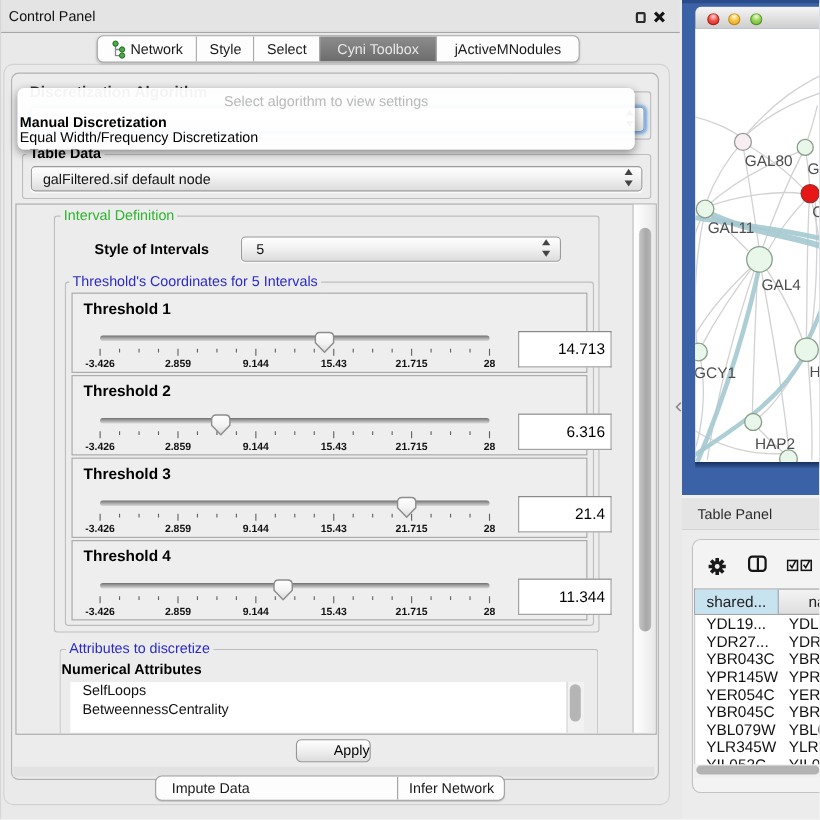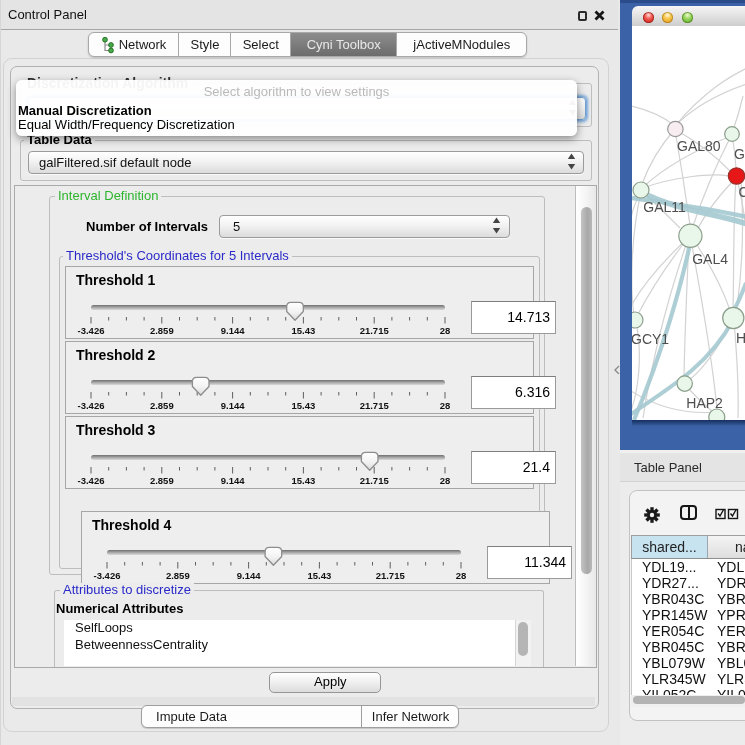--- a/index.html
+++ b/index.html
@@ -62,21 +62,21 @@
 <svg class="abs" style="left:567px;top:153px;" width="9" height="17">
       <path d="M4.5,0.5 L8.2,6 L0.8,6 Z" fill="#444"></path>
       <path d="M4.5,16.5 L8.2,11 L0.8,11 Z" fill="#444"></path>
     </svg>
 
 <div class="abs" style="left:14px;top:185px;width:581px;height:481px;background:#ececec;border:1px solid #a9a9a9;overflow:hidden;">
 </div>
 
 <div class="grp" style="left:49px;top:196px;width:494px;height:377px;"></div>
 <div class="gtitle" style="left:55px;top:189px;color:#2db52d;">Interval Definition</div>
-<div class="abs" style="left:86px;top:219px;font-weight:bold;font-size:13px;color:#000;">Number of Intervals</div>
+<div class="abs" style="left:86px;top:219px;font-weight:bold;font-size:13px;color:#000;">Style of Intervals</div>
 <div class="combo" style="left:219px;top:215px;width:289px;height:21px;">
   <div class="ct" style="left:13px;line-height:21px;">5</div>
     </div>
 <svg class="abs" style="left:492px;top:217px;" width="9" height="17">
       <path d="M4.5,0.5 L8.2,6 L0.8,6 Z" fill="#444"></path>
       <path d="M4.5,16.5 L8.2,11 L0.8,11 Z" fill="#444"></path>
     </svg>
 <div class="grp" style="left:59px;top:256px;width:479px;height:311px;"></div>
 <div class="gtitle" style="left:63px;top:249px;color:#2a2ac9;">Threshold's Coordinates for 5 Intervals</div>
 
@@ -214,21 +214,21 @@
         <text x="25.0" y="39" font-size="9.5" font-weight="bold" fill="#111" text-anchor="middle" font-family="Liberation Sans">-3.426</text>
         <text x="95.8" y="39" font-size="9.5" font-weight="bold" fill="#111" text-anchor="middle" font-family="Liberation Sans">2.859</text>
         <text x="166.6" y="39" font-size="9.5" font-weight="bold" fill="#111" text-anchor="middle" font-family="Liberation Sans">9.144</text>
         <text x="237.4" y="39" font-size="9.5" font-weight="bold" fill="#111" text-anchor="middle" font-family="Liberation Sans">15.43</text>
         <text x="308.2" y="39" font-size="9.5" font-weight="bold" fill="#111" text-anchor="middle" font-family="Liberation Sans">21.715</text>
         <text x="379.0" y="39" font-size="9.5" font-weight="bold" fill="#111" text-anchor="middle" font-family="Liberation Sans">28</text>
         <path d="M295.4,16.5 L295.4,11.5 Q295.4,7.3 299.6,7.3 L307.8,7.3 Q312.0,7.3 312.0,11.5 L312.0,16.5 L303.7,25.2 Z" fill="url(#th)" stroke="#8d8d8d" stroke-width="1.3" stroke-linejoin="round"></path>
       </svg>
 <div class="tfield">21.4</div>
 </div>
-<div class="tpanel" style="top:511px;margin-left:16px;">
+<div class="tpanel" style="top:491px;">
 <div class="ptitle">Threshold 4</div>
 <svg class="abs" style="left:0;top:28px;" width="467" height="44">
         <defs>
           <linearGradient id="tg" x1="0" y1="0" x2="0" y2="1">
             <stop offset="0" stop-color="#6f6f6f"></stop>
             <stop offset="0.5" stop-color="#a8a8a8"></stop>
             <stop offset="1" stop-color="#d9d9d9"></stop>
           </linearGradient>
           <linearGradient id="th" x1="0" y1="0" x2="0" y2="1">
             <stop offset="0" stop-color="#ffffff"></stop>
@@ -275,21 +275,21 @@
 <div class="abs" style="left:64px;top:620px;width:451px;height:46px;background:#ffffff;overflow:hidden;">
  <div class="litem">SelfLoops</div>
       <div class="litem">BetweennessCentrality</div>
 </div>
 <div class="abs" style="left:515px;top:620px;width:15px;height:46px;background:#f2f2f2;border-left:1px solid #d5d5d5;"></div>
 <div class="abs" style="left:517.5px;top:622px;width:10px;height:34px;border-radius:5px;background:#b5b5b5;"></div>
 
 <div class="abs" style="left:575px;top:186px;width:20px;height:480px;background:linear-gradient(to right,#ffffff,#f7f7f7 40%,#e8e8e8);border-left:1px solid #bdbdbd;"></div>
 <div class="abs" style="left:580.5px;top:207px;width:11px;height:367px;border-radius:6px;background:linear-gradient(to right,#c4c4c4,#a8a8a8 60%,#b8b8b8);"></div>
 
-<div class="abs" style="left:269px;top:672px;width:66px;height:19px;border:1px solid #969696;border-radius:5px;background:linear-gradient(#ffffff,#ececec 60%,#dcdcdc);text-align:left;line-height:18px;font-size:13px;color:#000;padding-left:44px;">Apply</div>
+<div class="abs" style="left:269px;top:672px;width:66px;height:19px;border:1px solid #969696;border-radius:5px;background:linear-gradient(#ffffff,#ececec 60%,#dcdcdc);text-align:right;line-height:18px;font-size:13px;color:#000;">Apply</div>
 
 <div class="abs" style="left:141px;top:705px;width:316px;height:21px;background:#fdfdfd;border:1px solid #9e9e9e;border-radius:6px;box-shadow:0 1px 1px rgba(0,0,0,0.15);overflow:hidden;">
 <div class="seg" style="left:0px;width:99px;line-height:21px;">Impute Data</div>
 <div class="seg" style="left:219px;width:97px;line-height:21px;border-left:1px solid #9e9e9e;">Infer Network</div>
 </div>
 <div class="abs" style="left:0;top:0;width:1px;height:745px;background:#d6d6d6;"></div>
 <svg class="abs" style="left:613px;top:365px;" width="7" height="9">
       <path d="M6,1 L2,5 L6,9" stroke="#8a8a8a" stroke-width="1.4" fill="none"></path>
     </svg>
 

